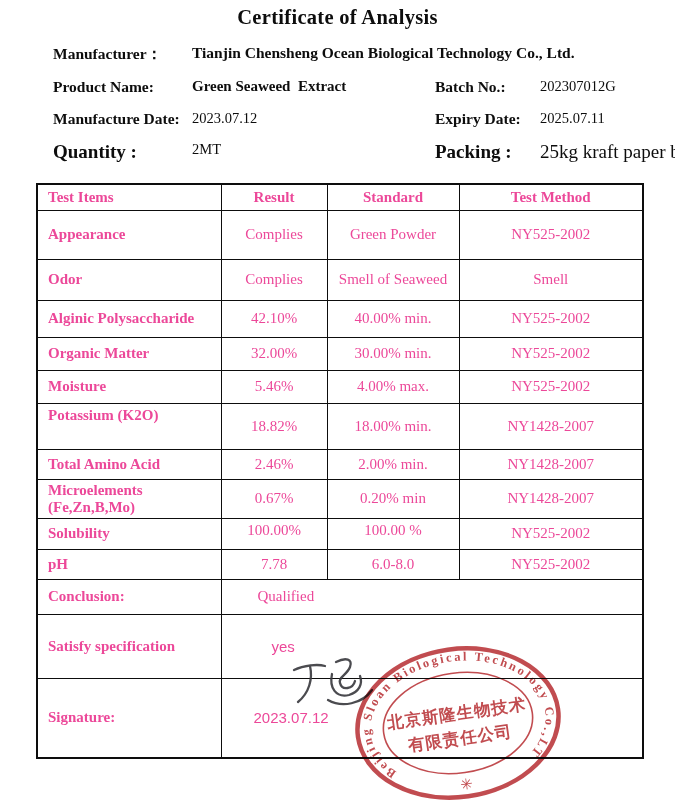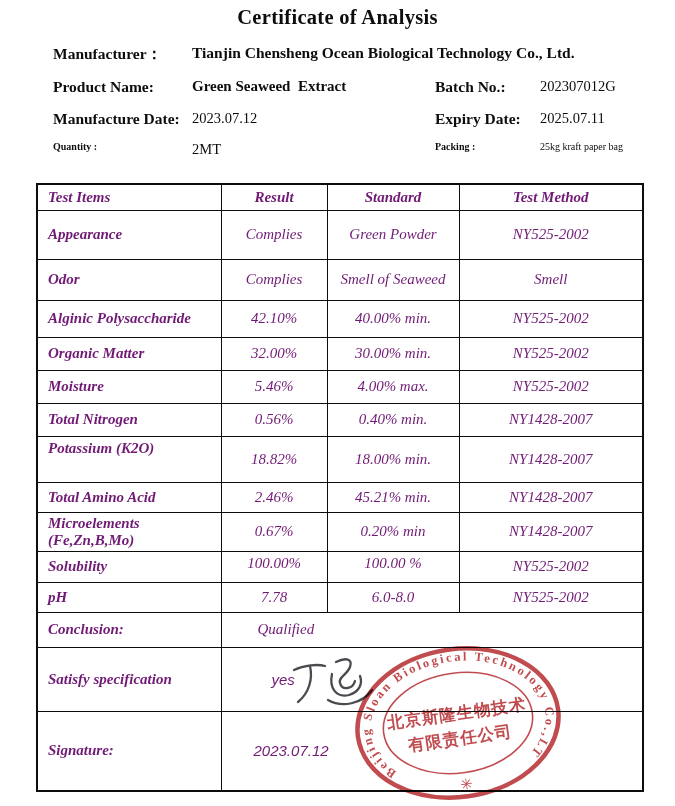--- a/index.html
+++ b/index.html
@@ -10,30 +10,30 @@
   }
   .title {
     position:absolute; top:6px; left:0; width:100%;
     text-align:center; font-size:20.5px; font-weight:bold; letter-spacing:.3px;
   }
   .mrow { position:absolute; left:17px; width:100%; height:24px; }
   .mrow span { position:absolute; white-space:pre; }
   .b { font-weight:bold; }
   .c1 { left:36px; }  .c2 { left:175px; }  .c3 { left:418px; }  .c4 { left:523px; }
   .fs15b { font-size:15.5px; }  .fs15 { font-size:15px;font-weight:bold; }
-  .fs14 { font-size:14.5px; }   .fs13 { font-size:10px; }
+  .fs14 { font-size:14.5px; }   .fs13 { font-size:19px; }
 
   table.coa {
     position:absolute; left:36px; top:183px; width:606px;
     border-collapse:collapse; table-layout:fixed;
     border:2.5px solid #0d0d0d;
   }
   .coa th, .coa td {
     border:1.5px solid #0d0d0d; overflow:hidden;
-    font-family:"Liberation Serif", serif; color:#701a75;font-style:italic;
+    font-family:"Liberation Serif", serif; color:#ec4899;
   }
   .coa th { font-size:15px; font-weight:bold; text-align:center; height:26px; }
   .coa th.left { text-align:left; padding-left:10px; }
   .coa td.item { text-align:left; padding-left:10px; font-weight:bold; font-size:15px; line-height:1.12; }
   .coa td.c { text-align:center; font-size:15px; font-weight:normal; }
   .coa td.vtop { vertical-align:top; padding-top:3px; }
   .coa td.sval { text-align:left; font-weight:normal; }
   .coa td.sval.serif { font-family:"Liberation Serif", serif; font-size:15px; }
   .coa td.sval.sans  { font-family:"Liberation Sans", sans-serif; font-size:15px; }
 
@@ -118,36 +118,30 @@
           <td class="c">32.00%</td>
           <td class="c">30.00% min.</td>
           <td class="c">NY525-2002</td>
         </tr>
         <tr style="height: 33px;">
           <td class="item">Moisture</td>
           <td class="c">5.46%</td>
           <td class="c">4.00% max.</td>
           <td class="c">NY525-2002</td>
         </tr>
-        <tr style="height: 33px;">
-          <td class="item">Total Nitrogen</td>
-          <td class="c">0.56%</td>
-          <td class="c">0.40% min.</td>
-          <td class="c">NY1428-2007</td>
-        </tr>
         <tr style="height: 46px;">
           <td class="item vtop">Potassium (K2O)</td>
           <td class="c">18.82%</td>
           <td class="c">18.00% min.</td>
           <td class="c">NY1428-2007</td>
         </tr>
         <tr style="height: 30px; margin-left: 36px;">
           <td class="item">Total Amino Acid</td>
           <td class="c">2.46%</td>
-          <td class="c">45.21% min.</td>
+          <td class="c">2.00% min.</td>
           <td class="c">NY1428-2007</td>
         </tr>
         <tr style="height: 39px; padding-left: 22px;">
           <td class="item">Microelements (Fe,Zn,B,Mo)</td>
           <td class="c">0.67%</td>
           <td class="c">0.20% min</td>
           <td class="c">NY1428-2007</td>
         </tr>
         <tr style="height: 31px;">
           <td class="item">Solubility</td>

